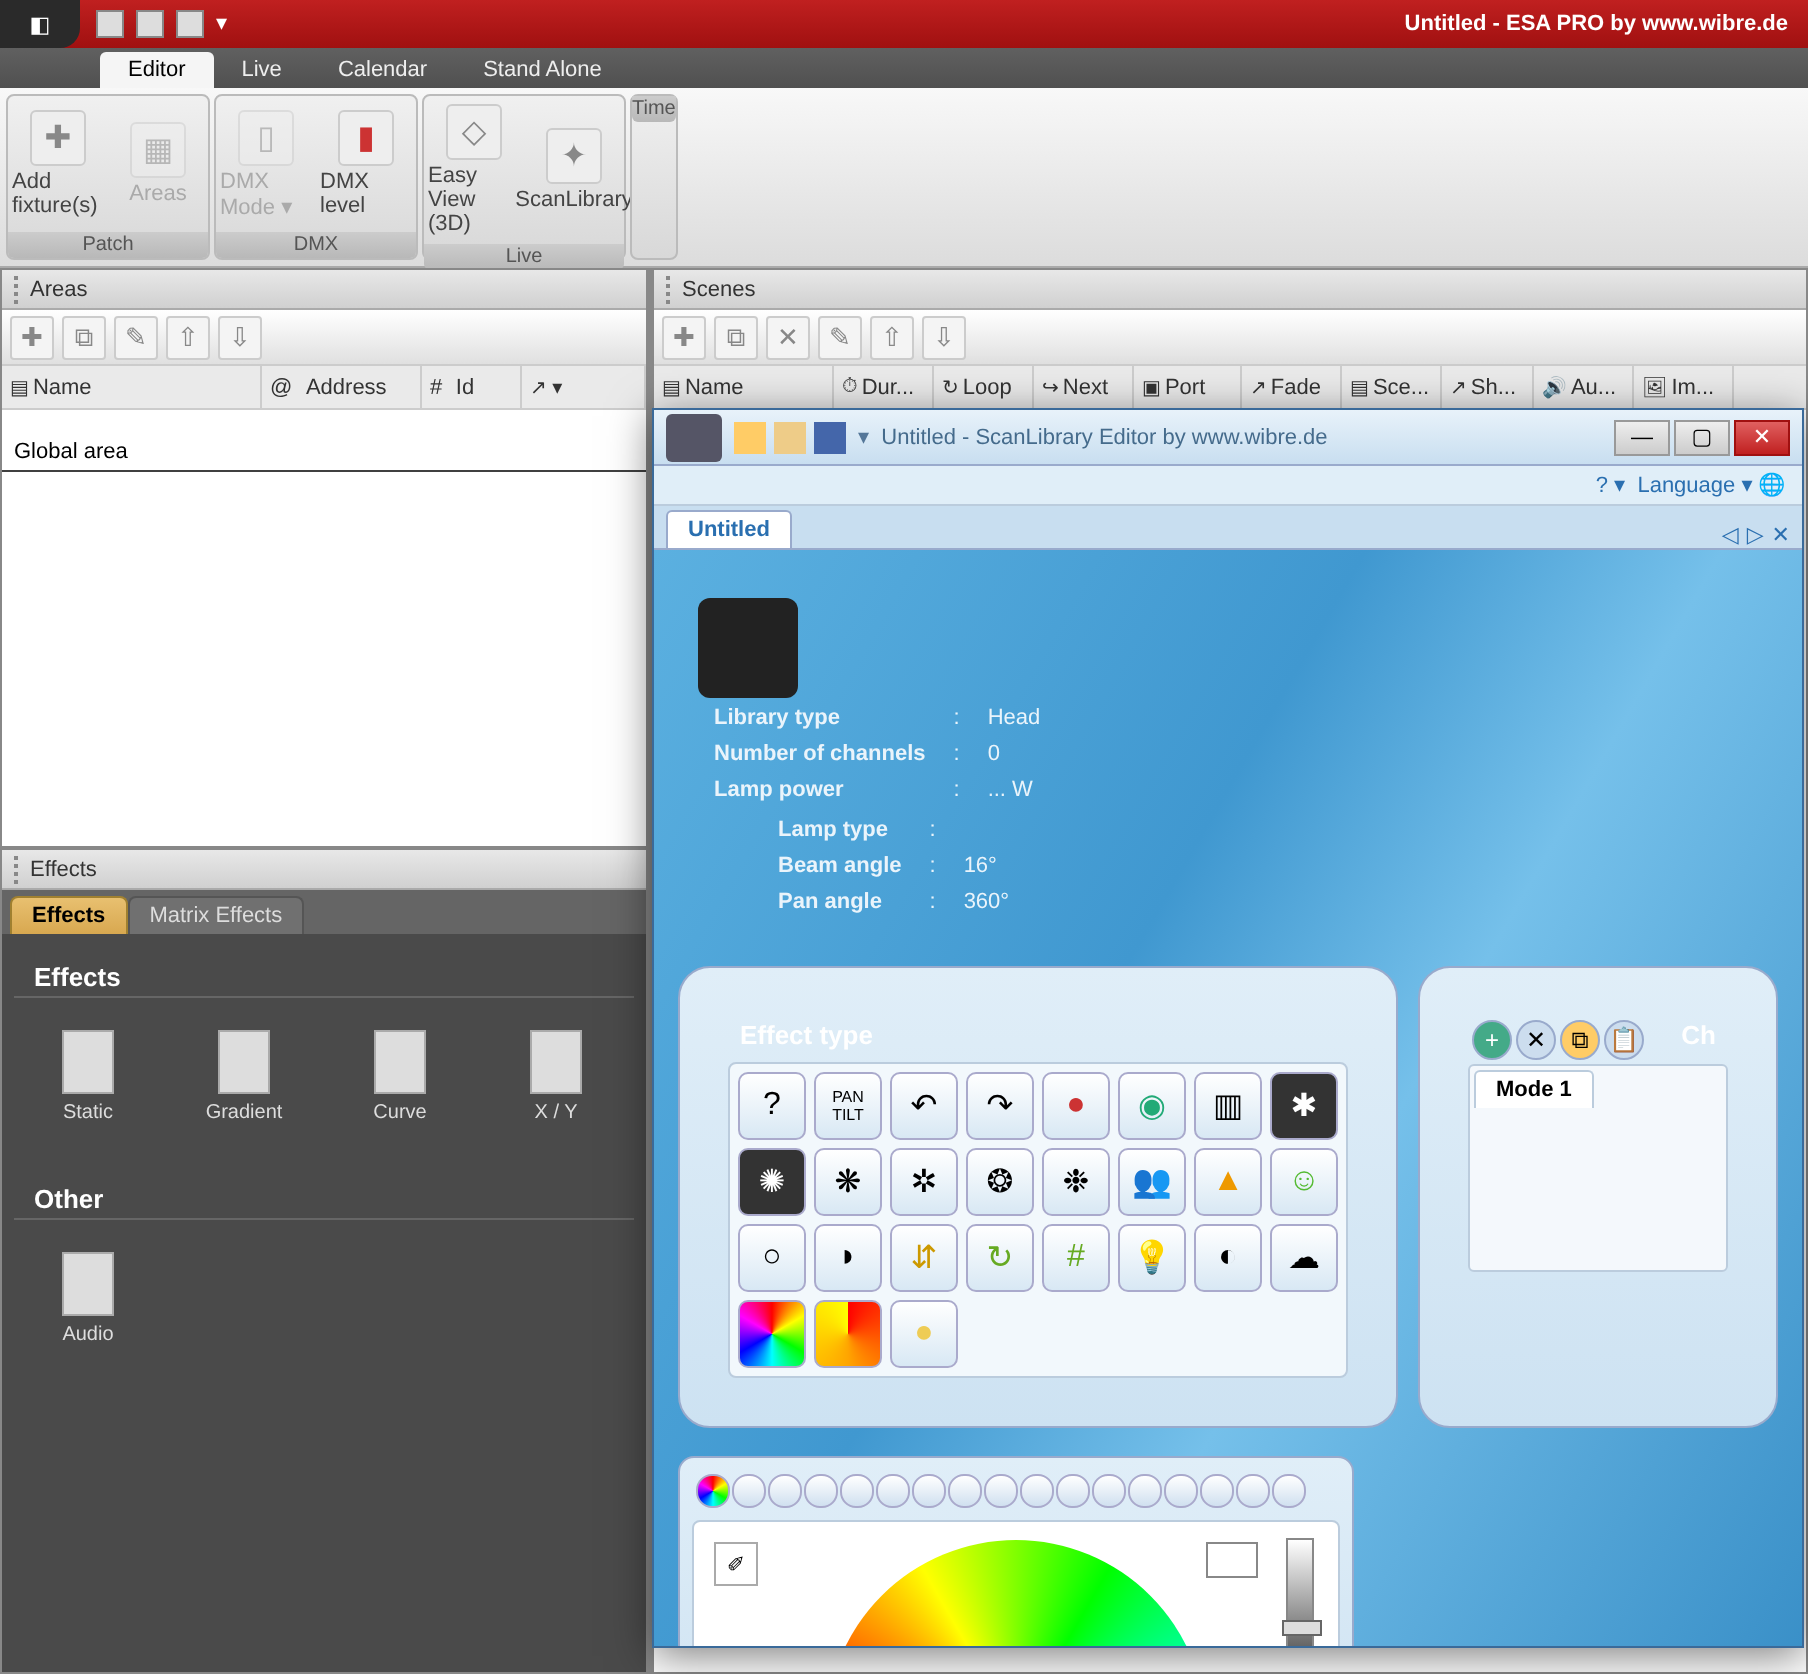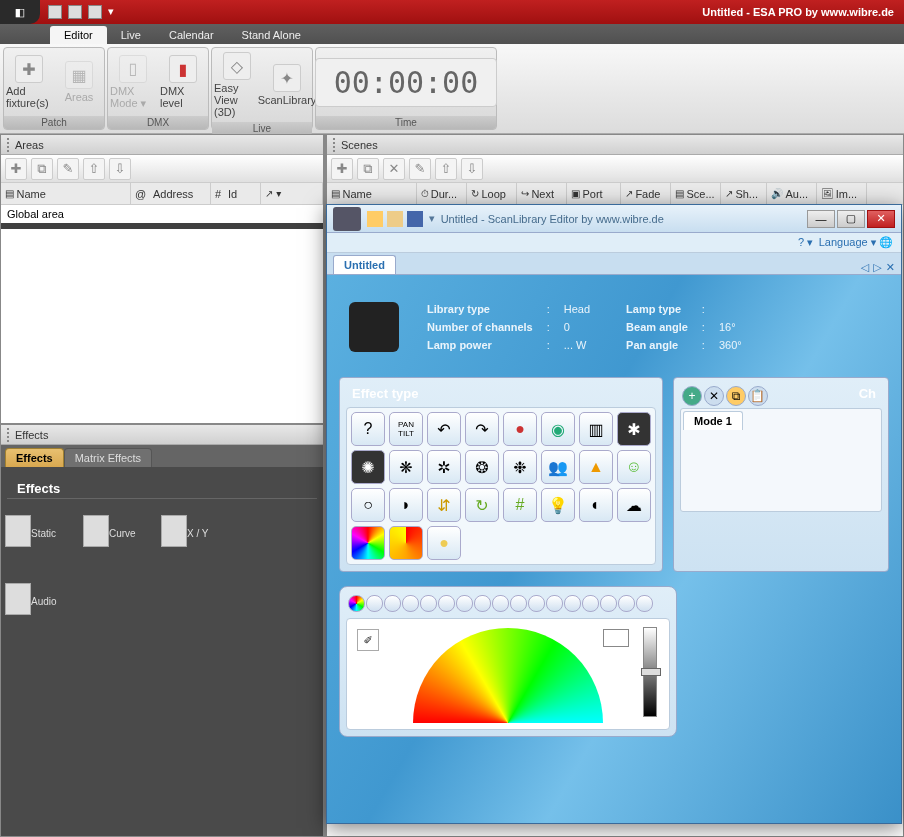--- a/index.html
+++ b/index.html
@@ -36,56 +36,56 @@
 
 .panel { border: 1px solid #888; background: #f8f8f8; display: flex; flex-direction: column; }
 .panel-hdr { height: 20px; background: linear-gradient(#e8e8e8,#d0d0d0); border-bottom: 1px solid #aaa; display: flex; align-items: center; padding: 0 6px; font-size: 11px; color: #333; }
 .panel-hdr .grip { width: 4px; height: 14px; border-left: 2px dotted #888; margin-right: 4px; }
 .panel-toolbar { height: 28px; background: linear-gradient(#fff,#e0e0e0); border-bottom: 1px solid #ccc; display: flex; align-items: center; gap: 4px; padding: 0 4px; }
 .tbicon { width: 22px; height: 22px; border: 1px solid #ccc; border-radius: 2px; background: #f4f4f4; display:flex;align-items:center;justify-content:center;font-size:13px;color:#888; cursor:pointer;}
 
 .colhdr { height: 22px; background: #eaeaea; border-bottom: 1px solid #ccc; display: flex; }
 .colhdr .col { border-right: 1px solid #ccc; padding: 3px 4px; display: flex; align-items: center; gap: 2px; font-size: 10px; color: #333; overflow:hidden;white-space:nowrap;}
 .list { flex: 1; background: #fff; overflow: auto; }
-.list .row { padding: 3px 6px; border-bottom: 6px solid #404040; font-size: 11px; }
+.list .row { padding: 3px 6px; border-bottom: 1px solid #404040; font-size: 11px; margin-top: 12px; }
 
 
 .effects-panel { flex: 1; background: #4a4a4a; color: #ddd; }
 .effects-panel .tabsrow { height: 22px; background: #656565; display: flex; align-items: flex-end; padding-left: 4px; }
 .effects-panel .etab { padding: 3px 10px; background: linear-gradient(#e8c070,#d8a850); color: #000; border-radius: 4px 4px 0 0; border: 1px solid #a08030; border-bottom: none; font-weight: bold; font-size: 11px; }
 .effects-panel .etab.inactive { background: #707070; color: #ddd; border-color: #555; font-weight: normal; }
 .effects-panel .section-title { font-size: 13px; font-weight: bold; color: #fff; padding: 14px 10px 2px; border-bottom: 1px solid #666; margin: 0 6px; }
 .effects-grid { display: flex; flex-wrap: wrap; padding: 10px 4px; }
-.eff-item { width: 78px; display: flex; flex-direction: row; align-items: center; padding: 6px 0; cursor: pointer; }
+.eff-item { width: 78px; display: flex; flex-direction: column; align-items: center; padding: 6px 0; cursor: pointer; }
 .eff-item .ei { width: 26px; height: 32px; background: #ddd; border: 1px solid #aaa; margin-bottom: 4px; }
 .eff-item .elabel { font-size: 10px; color: #ddd; }
 
 
 .scanlib { position: absolute; left: 0; top: 70px; width: 576px; height: 620px; background: #d6eaf5; border: 1px solid #3a6a9a; box-shadow: 0 4px 20px rgba(0,0,0,.5); display: flex; flex-direction: column; }
 .scanlib .sl-title { height: 28px; background: linear-gradient(#e8f2fa,#c8def0); display: flex; align-items: center; padding: 0 6px; border-bottom: 1px solid #9ac; }
 .scanlib .sl-title .sicon { width: 28px; height: 24px; background: #556; border-radius: 3px; margin-right: 6px; }
 .scanlib .sl-title .qa { display: flex; gap: 4px; margin-right: 6px; }
 .scanlib .sl-title .qa .q { width: 16px; height: 16px; }
 .scanlib .sl-title .ttext { color: #456b8c; }
 .scanlib .sl-title .wbtns { margin-left: auto; display: flex; }
 .scanlib .sl-title .wb { width: 28px; height: 18px; background: linear-gradient(#eee,#ccc); border: 1px solid #999; margin-left: 2px; display:flex;align-items:center;justify-content:center;font-size:11px;cursor:pointer;}
 .scanlib .sl-title .wb.close { background: linear-gradient(#e06060,#c02020); color: #fff; border-color: #a01010; }
 .scanlib .sl-lang { height: 20px; display: flex; justify-content: flex-end; align-items: center; padding: 0 8px; color: #2a6fb0; font-size: 11px; background: #e0eef8; border-bottom: 1px solid #bcd; }
 .scanlib .doc-tabs { height: 22px; background: #c8def0; display: flex; align-items: flex-end; padding: 0 6px; border-bottom: 1px solid #9ac; }
 .scanlib .doc-tabs .dtab { padding: 3px 10px; background: #fff; border: 1px solid #9ac; border-bottom: none; border-radius: 3px 3px 0 0; font-weight: bold; color: #2a6fb0; }
 .scanlib .doc-tabs .nav { margin-left: auto; color: #2a6fb0; display:flex; gap:4px; }
 .scanlib .body { flex: 1; padding: 12px; background: linear-gradient(120deg,#5bb0e0,#4098d0 40%,#75c0ea 60%,#3a90c8); overflow: hidden; }
 
-.infostrip { background: rgba(255,255,255,0); color: #fff; display: flex; align-items: center; padding: 12px 10px; margin-bottom: 10px; }
+.infostrip { background: rgba(255,255,255,0); color: #fff; display: flex; align-items: flex-start; padding: 12px 10px; margin-bottom: 10px; flex-direction: column; }
 .infostrip .fixture-icon { width: 50px; height: 50px; background: #222; border-radius: 6px; margin-right: 20px; }
 .infostrip table td { padding: 2px 6px; font-size: 11px; color: #eaf4fb; white-space: nowrap; }
 .infostrip table td.lbl { font-weight: bold; }
 
 .subpanels { display: flex; gap: 10px; }
-.card { background: linear-gradient(#e0eef8,#cde2f2); border: 1px solid #9ac; border-radius: 4px; padding: 6px; }
+.card { background: linear-gradient(#e0eef8,#cde2f2); border: 1px solid #9ac; border-radius: 16px; padding: 24px; }
 .card .chdr { color: #fff; font-weight: bold; font-size: 13px; padding: 2px 6px 6px; }
 .effect-grid { display: flex; flex-wrap: wrap; gap: 4px; padding: 4px; background: #f2f8fc; border-radius: 4px; border: 1px solid #bcd; width: 310px; }
 .effect-grid .eg { width: 34px; height: 34px; background: linear-gradient(#fff,#d8e8f4); border: 1px solid #aac; border-radius: 5px; display:flex;align-items:center;justify-content:center;font-size:16px;cursor:pointer;}
 
 .rightcards { flex: 1; display:flex; flex-direction:column; gap:6px; }
 .modes-toolbar { display:flex; gap:2px; padding:2px; }
 .modes-toolbar .mb { width:20px;height:20px;background:#cde;border:1px solid #9ac;border-radius:10px;display:flex;align-items:center;justify-content:center;font-size:12px;cursor:pointer;}
 .modes-tabs { background:#f4f8fc; border:1px solid #bcd; border-radius:3px; height:104px;}
 .modes-tabs .mtab { display:inline-block;padding:3px 10px;background:#fff;border:1px solid #bcd;border-bottom:none;border-radius:3px 3px 0 0;font-weight:bold;margin:2px 0 0 2px;}
 
@@ -156,23 +156,20 @@
           <span>Easy View (3D)</span>
         </div>
       <div class="rbtn">
           <div class="ricon">✦</div>
           <span>ScanLibrary</span>
         </div>
     </div>
     <div class="glabel">Live</div>
   </div>
   <div class="rgroup">
-    <div class="items timebox">
-        <div class="lcd">00:00:00</div>
-      </div>
     <div class="glabel">Time</div>
   </div>
 </div>
 
 <div class="workspace">
   <div class="leftcol">
 
     <div class="panel" style="height:290px">
       <div class="panel-hdr">
           <span class="grip"></span>
@@ -206,27 +203,32 @@
         <div class="etab inactive">Matrix Effects</div>
       </div>
       <div class="section-title">Effects</div>
       <div class="effects-grid">
         <div class="eff-item">
             <div class="ei"></div>
             <div class="elabel">Static</div>
           </div>
         <div class="eff-item">
             <div class="ei"></div>
+            <div class="elabel">Gradient</div>
+          </div>
+        <div class="eff-item">
+            <div class="ei"></div>
             <div class="elabel">Curve</div>
           </div>
         <div class="eff-item">
             <div class="ei"></div>
             <div class="elabel">X / Y</div>
           </div>
       </div>
+      <div class="section-title">Other</div>
       <div class="effects-grid">
         <div class="eff-item">
             <div class="ei"></div>
             <div class="elabel">Audio</div>
           </div>
       </div>
     </div>
   </div>
 
   <div class="rightcol">
@@ -303,21 +305,21 @@
                   <td>:</td>
                   <td>0</td>
                 </tr>
             <tr>
                   <td class="lbl">Lamp power</td>
                   <td>:</td>
                   <td>... W</td>
                 </tr>
           </tbody>
             </table>
-          <table style="margin-left:20px">
+          <table style="margin-left:32px">
             <tbody>
                 <tr>
                   <td class="lbl">Lamp type</td>
                   <td>:</td>
                   <td></td>
                 </tr>
             <tr>
                   <td class="lbl">Beam angle</td>
                   <td>:</td>
                   <td>16°</td>

